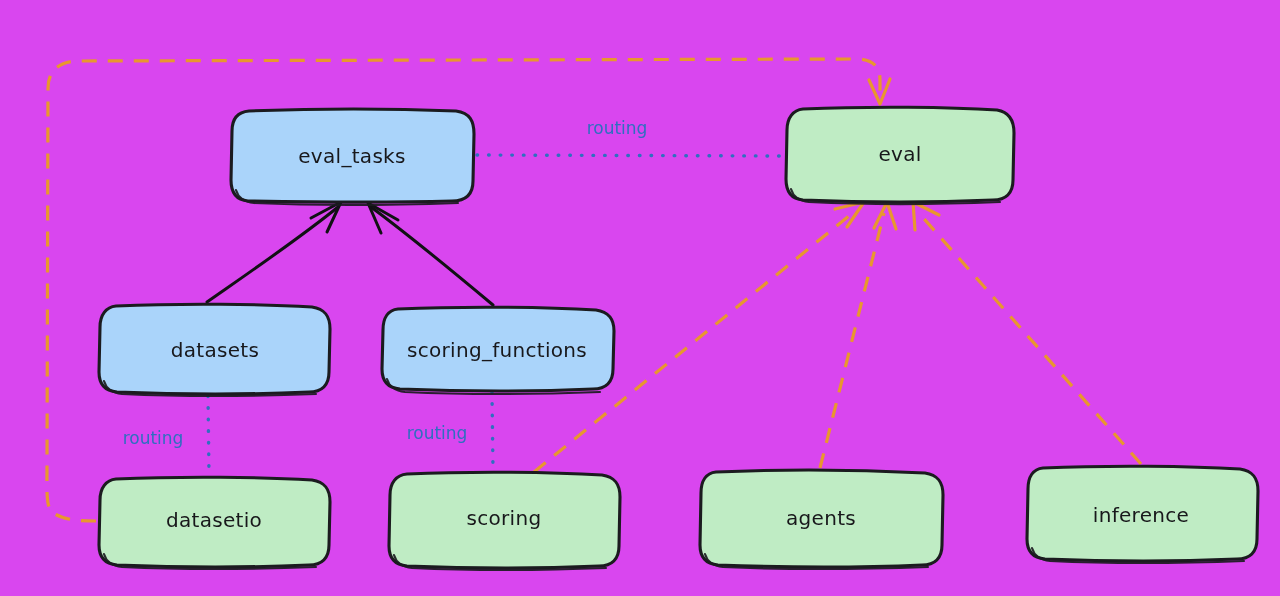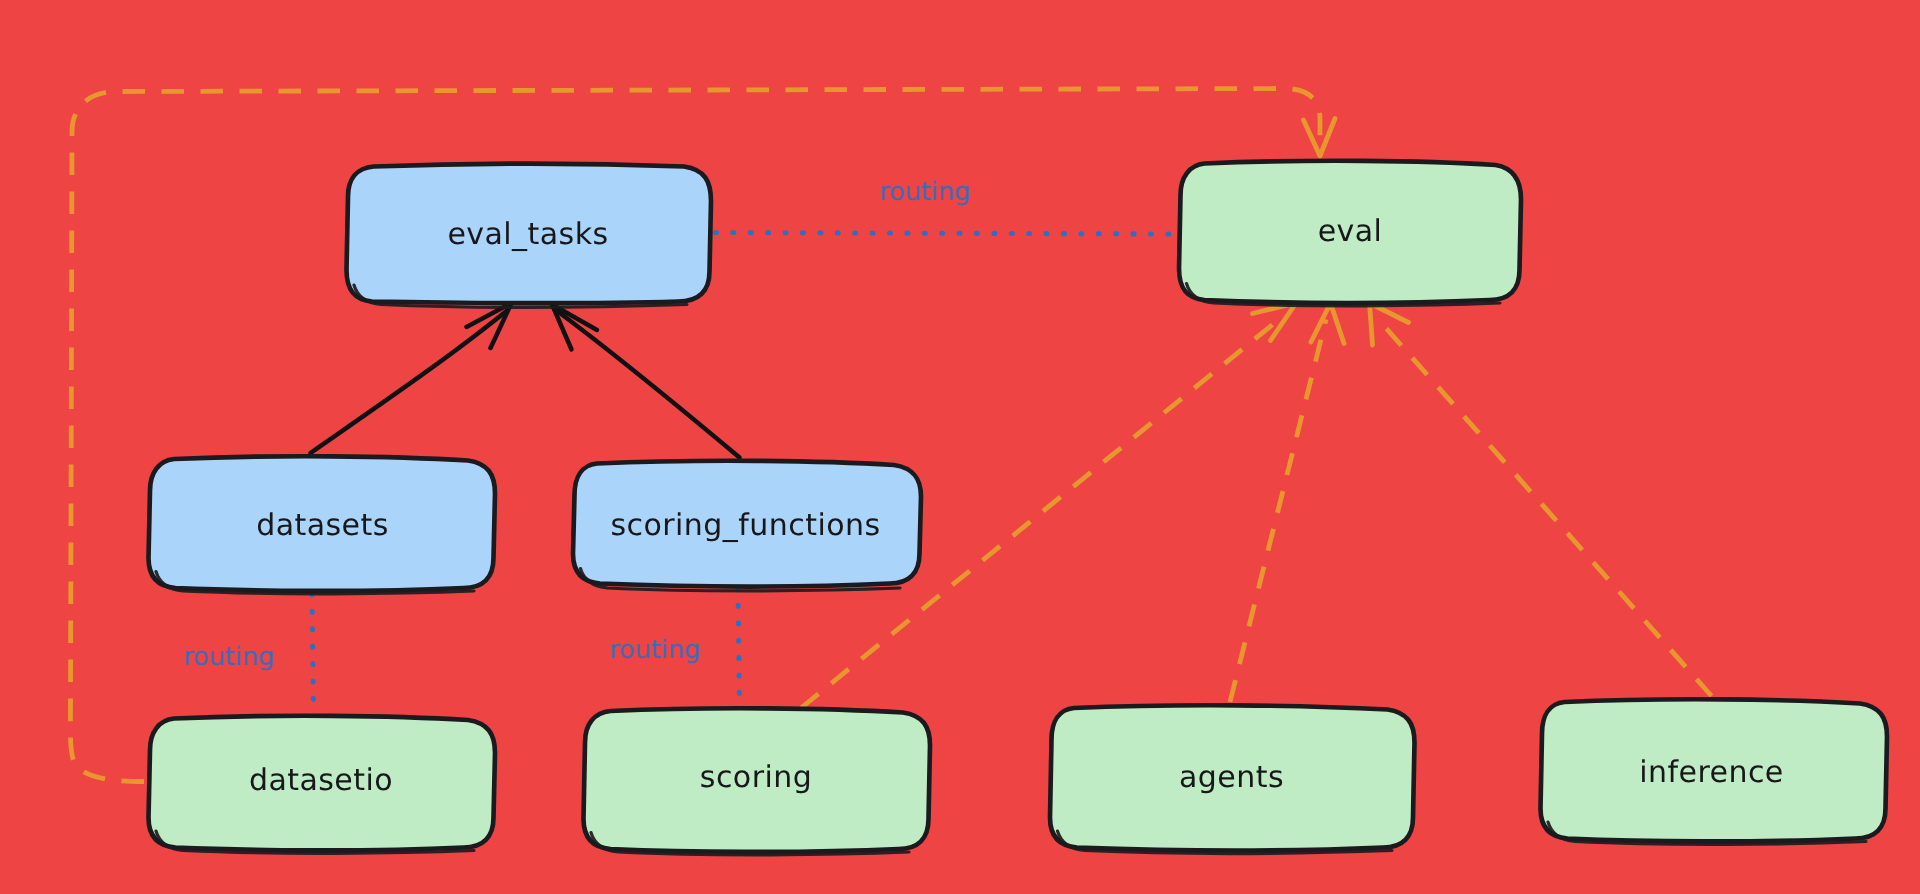--- a/index.html
+++ b/index.html
@@ -11,21 +11,21 @@
   body {
     width: 1280px;
     height: 596px;
     overflow: hidden;
     font-family: "DejaVu Sans", sans-serif;
   }
   #diagram-root {
     position: relative;
     width: 1280px;
     height: 596px;
-    background: #ef4444;
+    background: #d946ef;
   }
   svg#diagram-svg {
     position: absolute;
     top: 0;
     left: 0;
     width: 1280px;
     height: 596px;
     display: block;
   }
   .node-shape {

